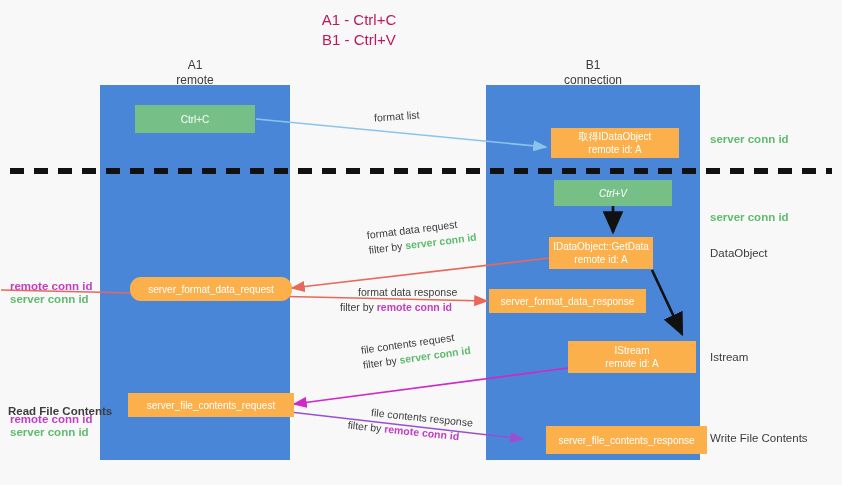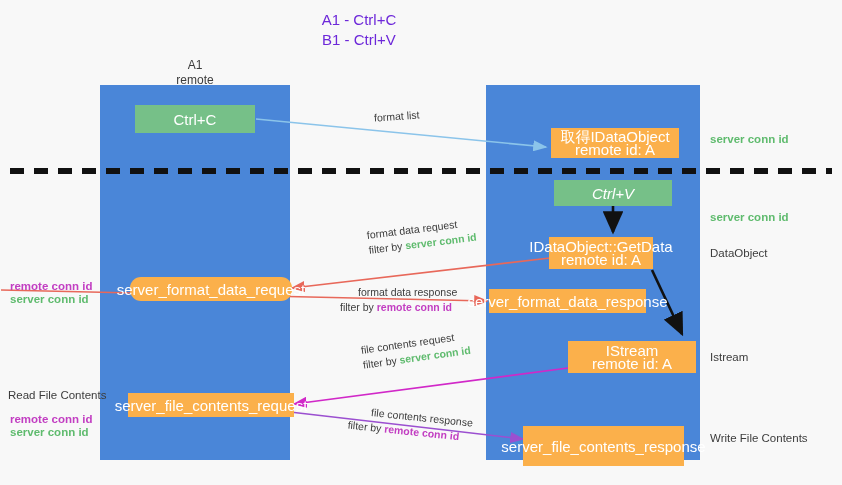--- a/index.html
+++ b/index.html
@@ -16,21 +16,21 @@
     overflow: hidden;
   }
   .abs { position: absolute; }
 
   
   #title {
     left: 0; top: 10px; width: 718px;
     text-align: center;
     font-size: 15px;
     line-height: 20px;
-    color: #6d28d9;
+    color: #be185d;
     white-space: pre-line;
   }
 
   
   .col-head {
     text-align: center;
     font-size: 12px;
     line-height: 15px;
     color: #3c3c3c;
     white-space: pre-line;
@@ -48,21 +48,21 @@
   #lane-b1 { left: 486px; width: 214px; }
 
   
   .box {
     box-sizing: border-box;
     display: flex;
     flex-direction: column;
     align-items: center;
     justify-content: center;
     color: #ffffff;
-    font-size: 15px;
+    font-size: 10px;
     line-height: 13px;
     text-align: center;
     white-space: pre-line;
     padding: 8px 4px;
   }
   .box.green { background: #76c088; }
   .box.orange { background: #fbb04b; }
 
   
   .side-label {
@@ -100,20 +100,22 @@
 </head>
 <body>
 
 <div id="canvas">
 
   <div class="abs" id="title">A1 - Ctrl+C
 B1 - Ctrl+V</div>
 
   <div class="abs col-head" id="head-a1">A1
 remote</div>
+  <div class="abs col-head" id="head-b1">B1
+connection</div>
 
   <div class="abs lane" id="lane-a1"></div>
   <div class="abs lane" id="lane-b1"></div>
 
   <svg class="overlay">
     <defs>
       <marker id="ah-blue" markerWidth="9" markerHeight="7" refX="8" refY="3.5" orient="auto">
         <polygon points="0 0, 9 3.5, 0 7" fill="#8bc4ea"></polygon>
       </marker>
       <marker id="ah-red" markerWidth="9" markerHeight="7" refX="8" refY="3.5" orient="auto">
@@ -161,36 +163,36 @@
   <div class="abs box green" style="left:554px; top:180px; width:118px; height:26px;font-style:italic;">Ctrl+V</div>
 
   <div class="abs box orange" style="left:549px; top:237px; width:104px; height:32px;">IDataObject::GetData
 remote id: A</div>
 
   <div class="abs box orange" style="left:489px; top:289px; width:157px; height:24px;">server_format_data_response</div>
 
   <div class="abs box orange" style="left:568px; top:341px; width:128px; height:32px;">IStream
 remote id: A</div>
 
-  <div class="abs box orange" style="left:523px; top:426px; width:161px; height:40px;">server_file_contents_response</div>
+  <div class="abs box orange" style="left:546px; top:426px; width:161px; height:28px;">server_file_contents_response</div>
 
   <div class="abs side-label green-txt" style="left:710px; top:132px;">server conn id</div>
 
   <div class="abs side-label green-txt" style="left:710px; top:210px;">server conn id</div>
 
   <div class="abs side-label dark-txt" style="left:710px; top:246px;">DataObject</div>
 
   <div class="abs side-label dark-txt" style="left:710px; top:350px;">Istream</div>
 
   <div class="abs side-label dark-txt" style="left:710px; top:431px;">Write File Contents</div>
 
   <div class="abs side-label magenta-txt" style="left:10px; top:279px;">remote conn id</div>
   <div class="abs side-label green-txt" style="left:10px; top:292px;">server conn id</div>
 
-  <div class="abs side-label dark-txt" style="left:8px; top:388px;">Read File Contents</div>
+  <div class="abs side-label dark-txt" style="left:8px; top:404px;font-weight:bold;">Read File Contents</div>
   <div class="abs side-label magenta-txt" style="left:10px; top:412px;">remote conn id</div>
   <div class="abs side-label green-txt" style="left:10px; top:425px;">server conn id</div>
 
   <div class="abs arrow-label" style="left:374px; top:109px; transform:rotate(-4deg);">format list</div>
 
   <div class="abs" style="left:366px; top:228px; transform:rotate(-7deg); transform-origin:left top;">
     <div class="arrow-label">format data request</div>
     <div class="arrow-label"><span>filter by </span><span class="hl-green">server conn id</span></div>
   </div>
 

